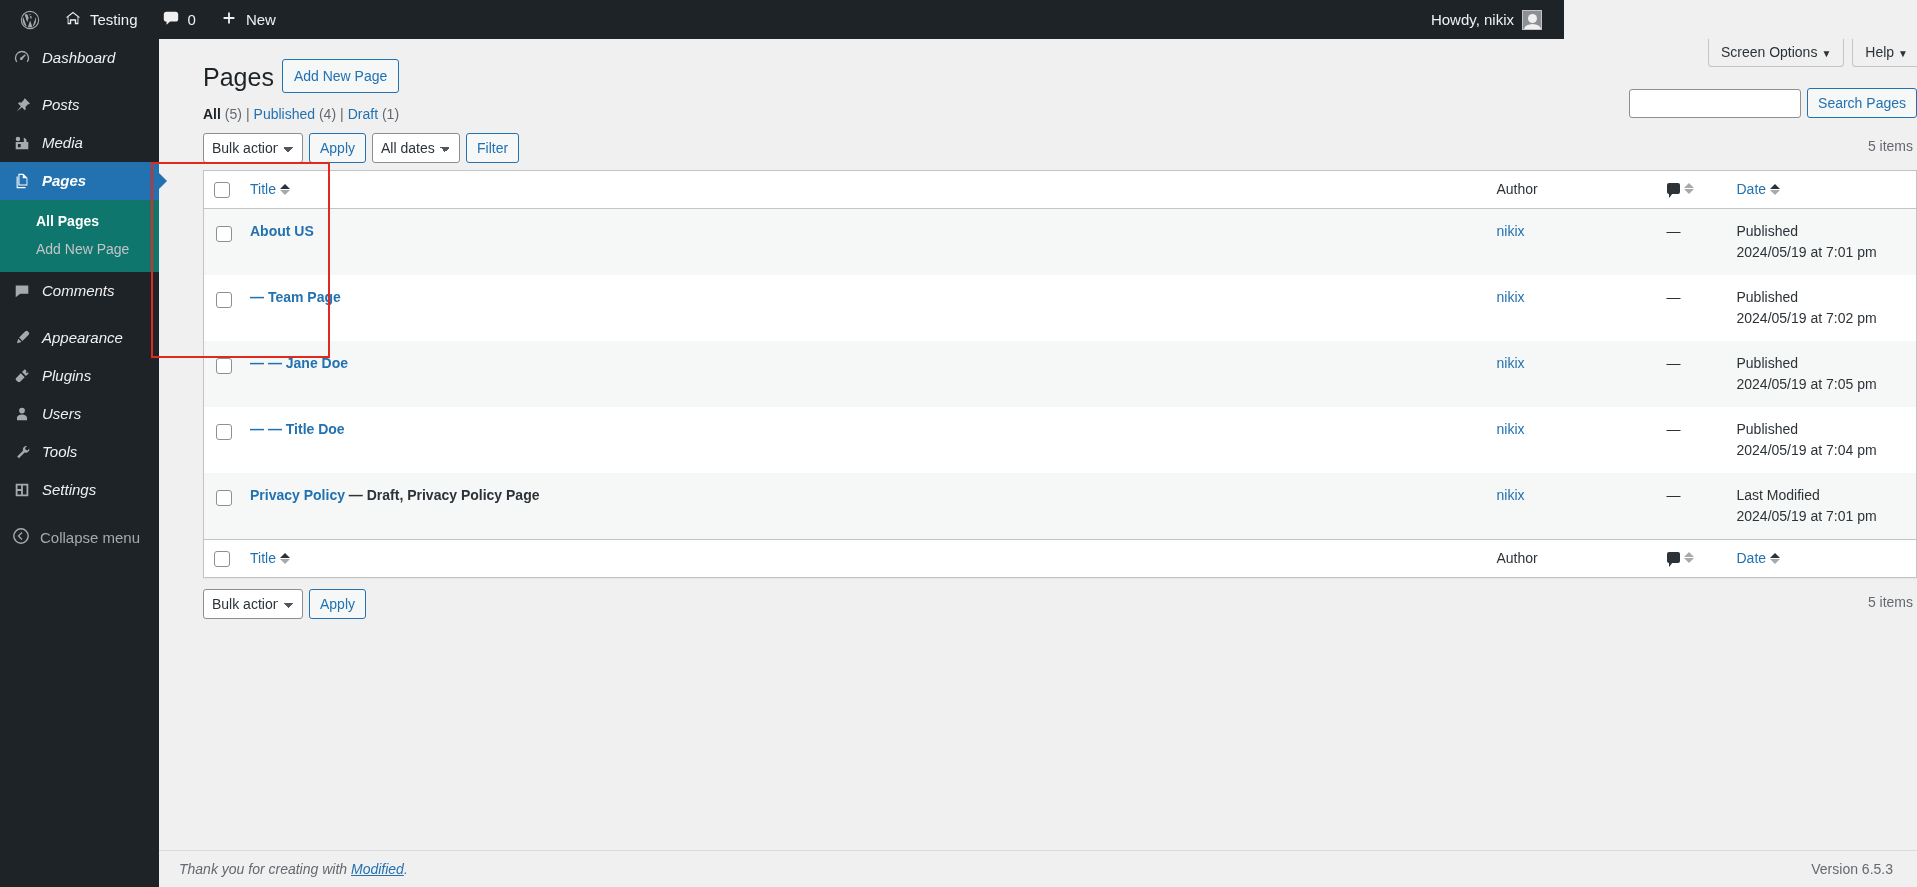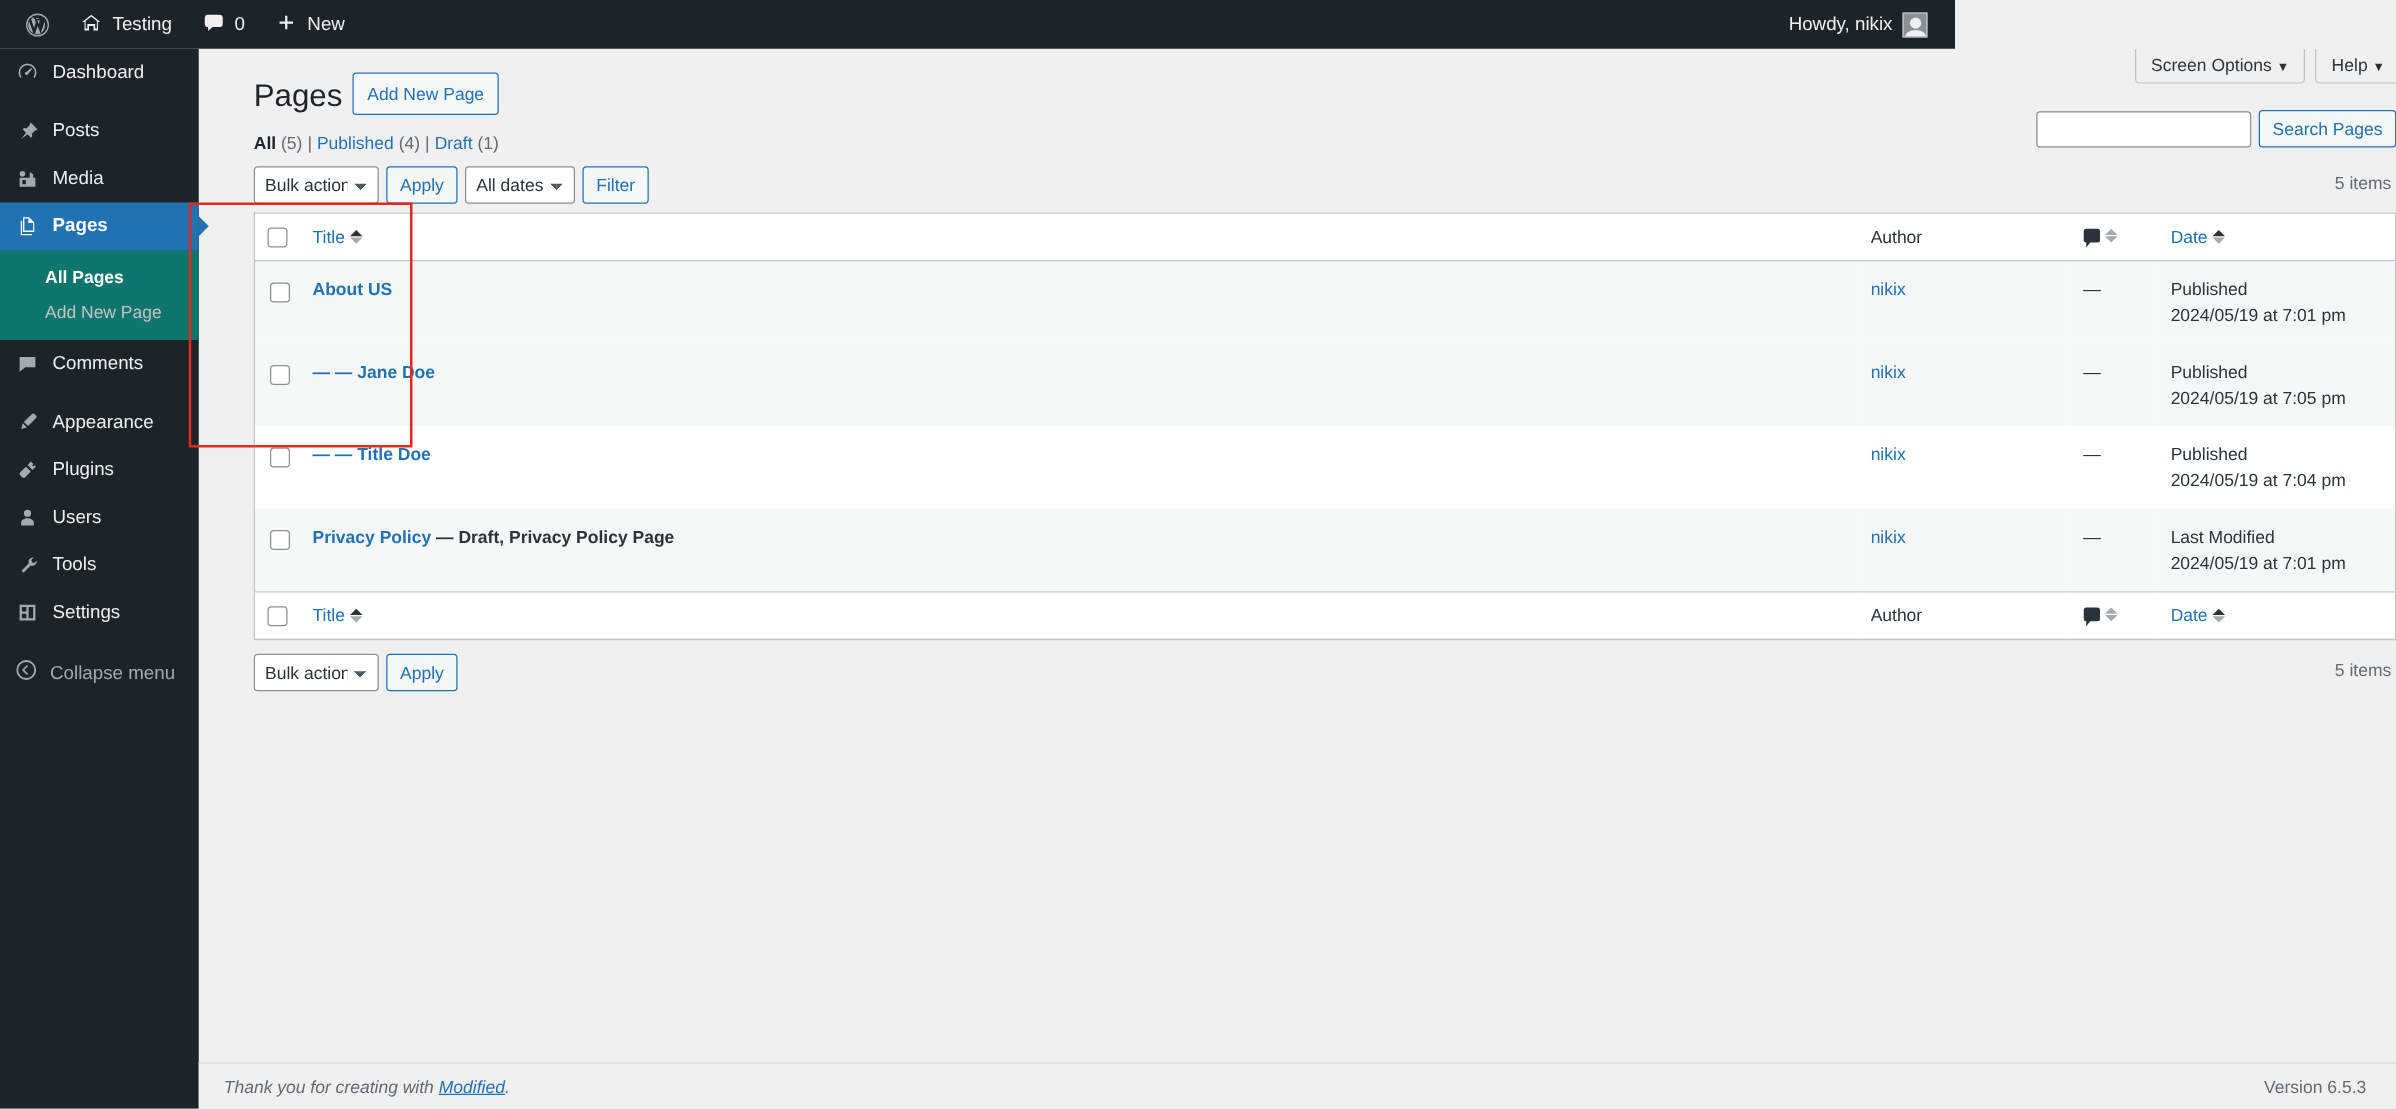--- a/index.html
+++ b/index.html
@@ -42,20 +42,21 @@
   
   #sidebar {
     position: absolute; top: 39px; left: 0; width: 159px; height: 848px;
     background: #1d2327; color: #f0f0f1; font-size: 15px;
   }
   .menu-item {
     position: relative;
     display: flex; align-items: flex-start; gap: 10px;
     padding: 9px 0 9px 12px; color: #f0f0f1; cursor: pointer;
     line-height: 1.3;
+    font-style: italic;
   }
   .menu-item.current { background:#2271b1; color:#fff; font-weight: 600; }
   .menu-item.current::after {
     content:""; position:absolute; right:-8px; top:50%; margin-top:-8px;
     border-style: solid; border-width: 8px 0 8px 8px;
     border-color: transparent transparent transparent #2271b1;
   }
   .menu-item .mi-icon { width: 20px; height: 20px; flex: 0 0 20px; display:flex; align-items:center; justify-content:center; color:#a7aaad; }
   .menu-item.current .mi-icon { color:#fff; }
   .menu-sep { height: 9px; }
@@ -462,20 +463,32 @@
           <td class="col-title">
             <a class="row-title"><span></span><span>About US</span></a><span class="post-state"></span>
           </td>
           <td class="col-author"><a class="author-link">nikix</a></td>
           <td class="col-comments dash">—</td>
           <td class="col-date">
             <span class="date-status">Published</span><br>
             <span>2024/05/19 at 7:01 pm</span>
           </td>
         </tr>
+        <tr>
+          <td class="col-cb"><span class="cb"></span></td>
+          <td class="col-title">
+            <a class="row-title"><span>— </span><span>Team Page</span></a><span class="post-state"></span>
+          </td>
+          <td class="col-author"><a class="author-link">nikix</a></td>
+          <td class="col-comments dash">—</td>
+          <td class="col-date">
+            <span class="date-status">Published</span><br>
+            <span>2024/05/19 at 7:02 pm</span>
+          </td>
+        </tr>
         <tr class="alternate">
           <td class="col-cb"><span class="cb"></span></td>
           <td class="col-title">
             <a class="row-title"><span>— — </span><span>Jane Doe</span></a><span class="post-state"></span>
           </td>
           <td class="col-author"><a class="author-link">nikix</a></td>
           <td class="col-comments dash">—</td>
           <td class="col-date">
             <span class="date-status">Published</span><br>
             <span>2024/05/19 at 7:05 pm</span>

